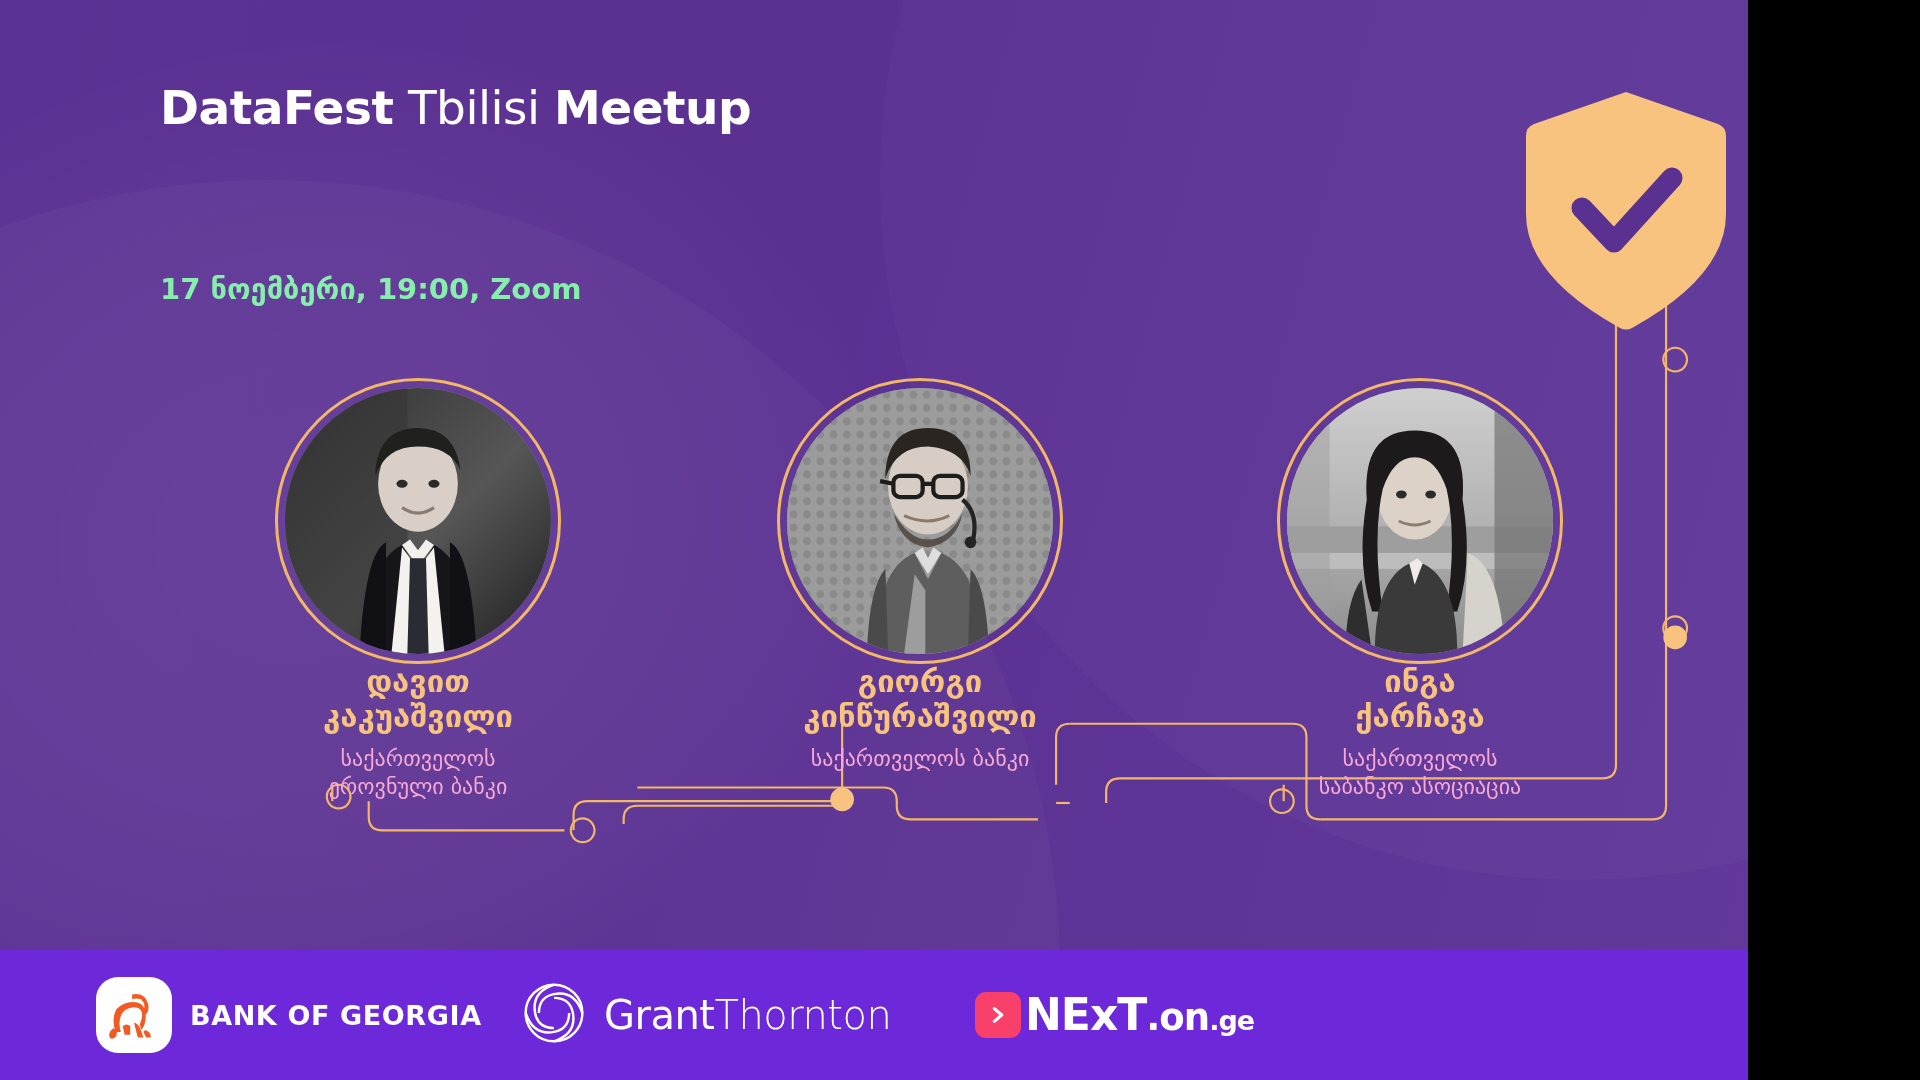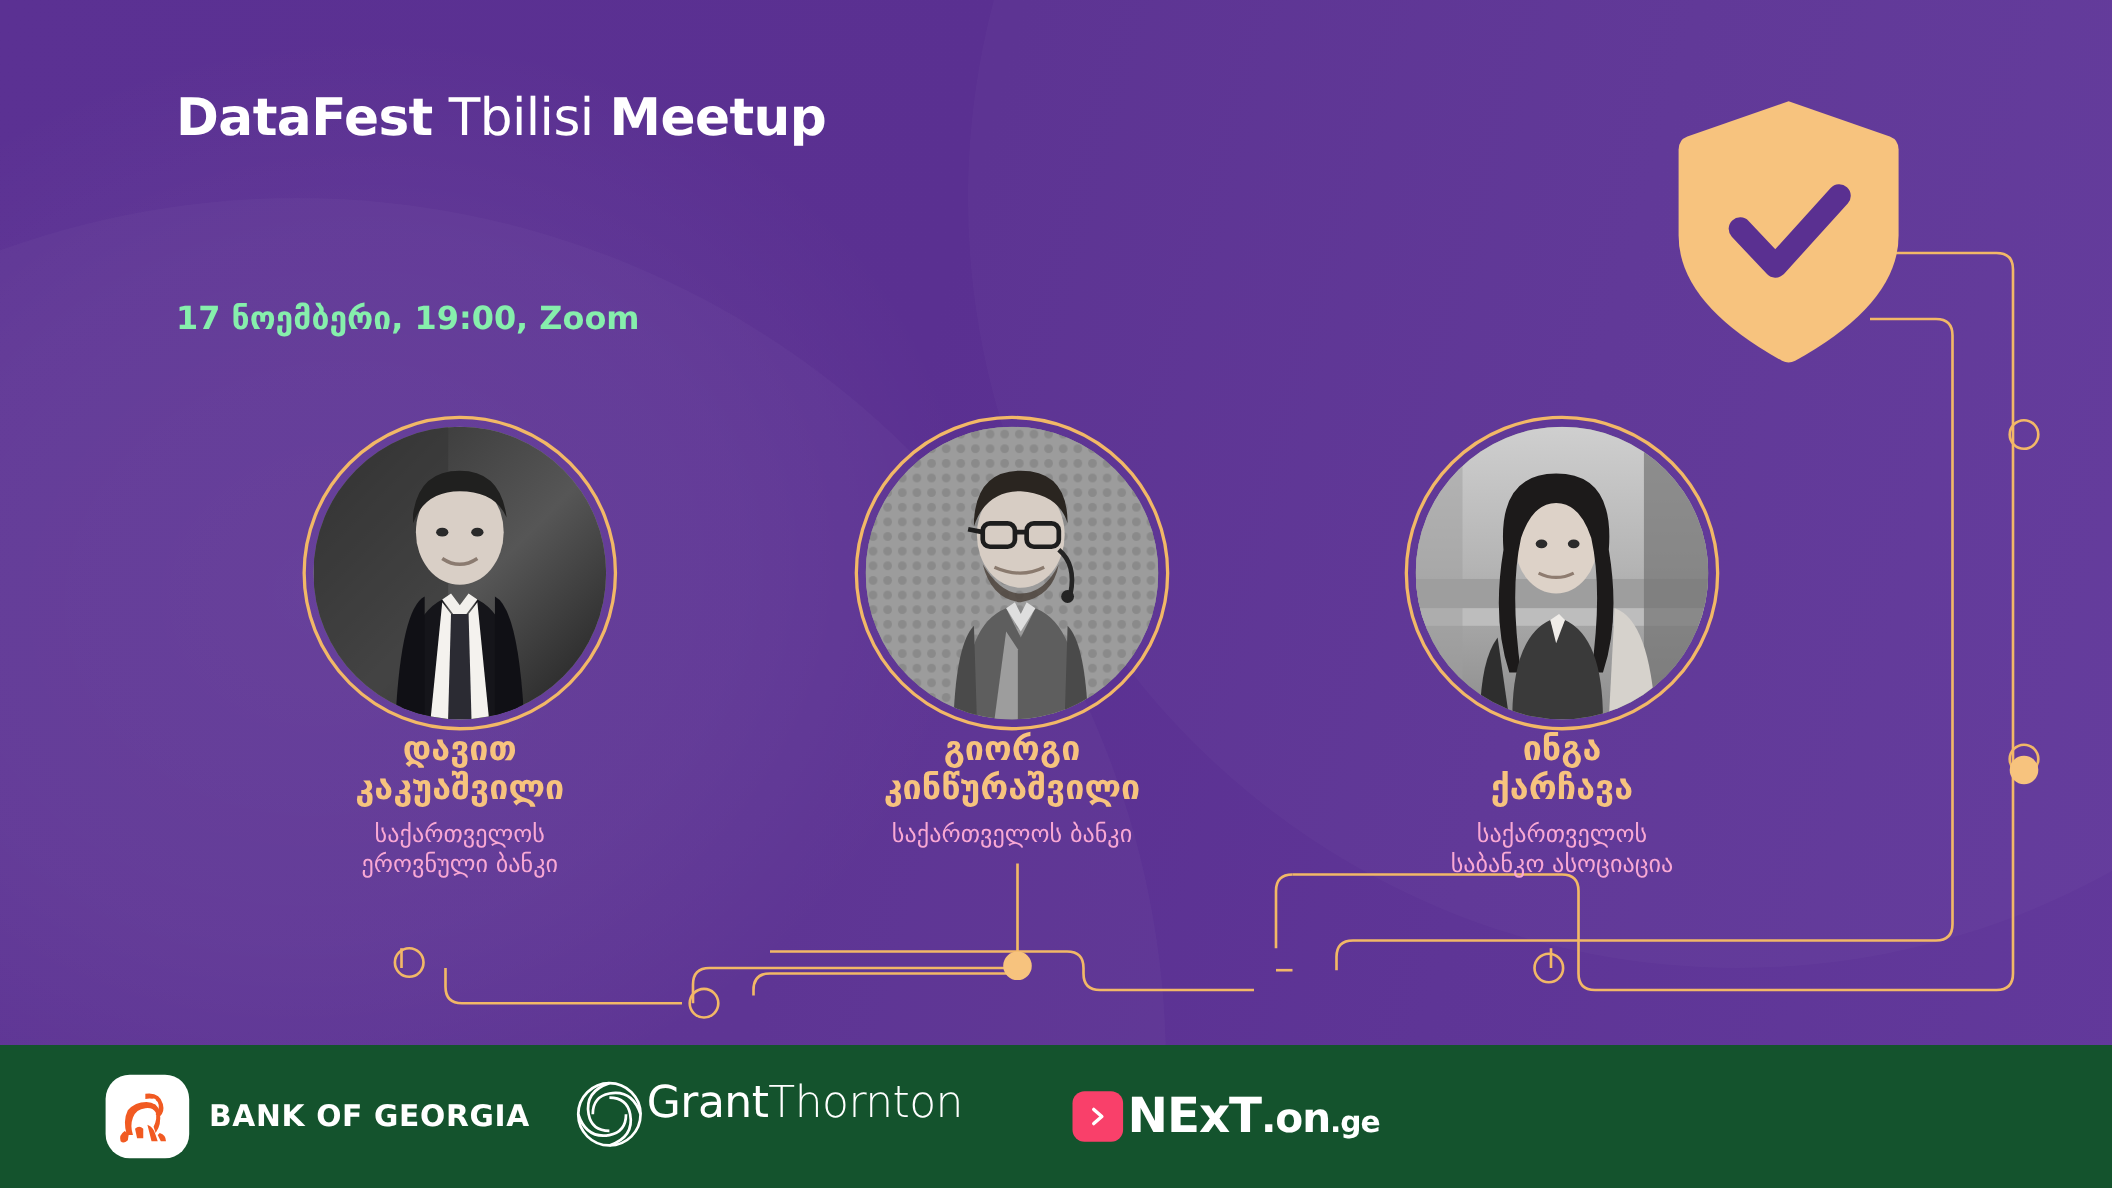--- a/index.html
+++ b/index.html
@@ -2,21 +2,21 @@
 <html><head>
 <meta charset="utf-8">
 <style>
   html, body {
     margin: 0;
     padding: 0;
     background: #000;
   }
   #poster {
     position: relative;
-    width: 1920px;
+    width: 1748px;
     height: 1080px;
     overflow: hidden;
     background: #5a3091;
     font-family: "DejaVu Sans", "Liberation Sans", sans-serif;
     -webkit-font-smoothing: antialiased;
   }
 
   
   .bg-base {
     position: absolute;
@@ -153,21 +153,21 @@
     white-space: pre-line;
   }
 
   
   .footer {
     position: absolute;
     left: 0;
     bottom: 0;
     width: 1920px;
     height: 130px;
-    background: #14532d;
+    background: #6d28d9;
     display: flex;
     align-items: center;
   }
   .logo-bog {
     position: absolute;
     left: 96px;
     display: flex;
     align-items: center;
     gap: 18px;
   }
@@ -184,21 +184,22 @@
     font-size: 27px;
     font-weight: 700;
     color: #ffffff;
     letter-spacing: 0.6px;
     white-space: nowrap;
   }
   .logo-gt {
     position: absolute;
     left: 520px;
     display: flex;
-    align-items: flex-start;
+    align-items: center;
+    gap: 16px;
   }
   .gt-text {
     font-size: 40px;
     color: #ffffff;
     white-space: nowrap;
     letter-spacing: -0.5px;
   }
   .gt-text .t1 { font-weight: 400; }
   .gt-text .t2 { font-weight: 300; }
   .logo-next {

